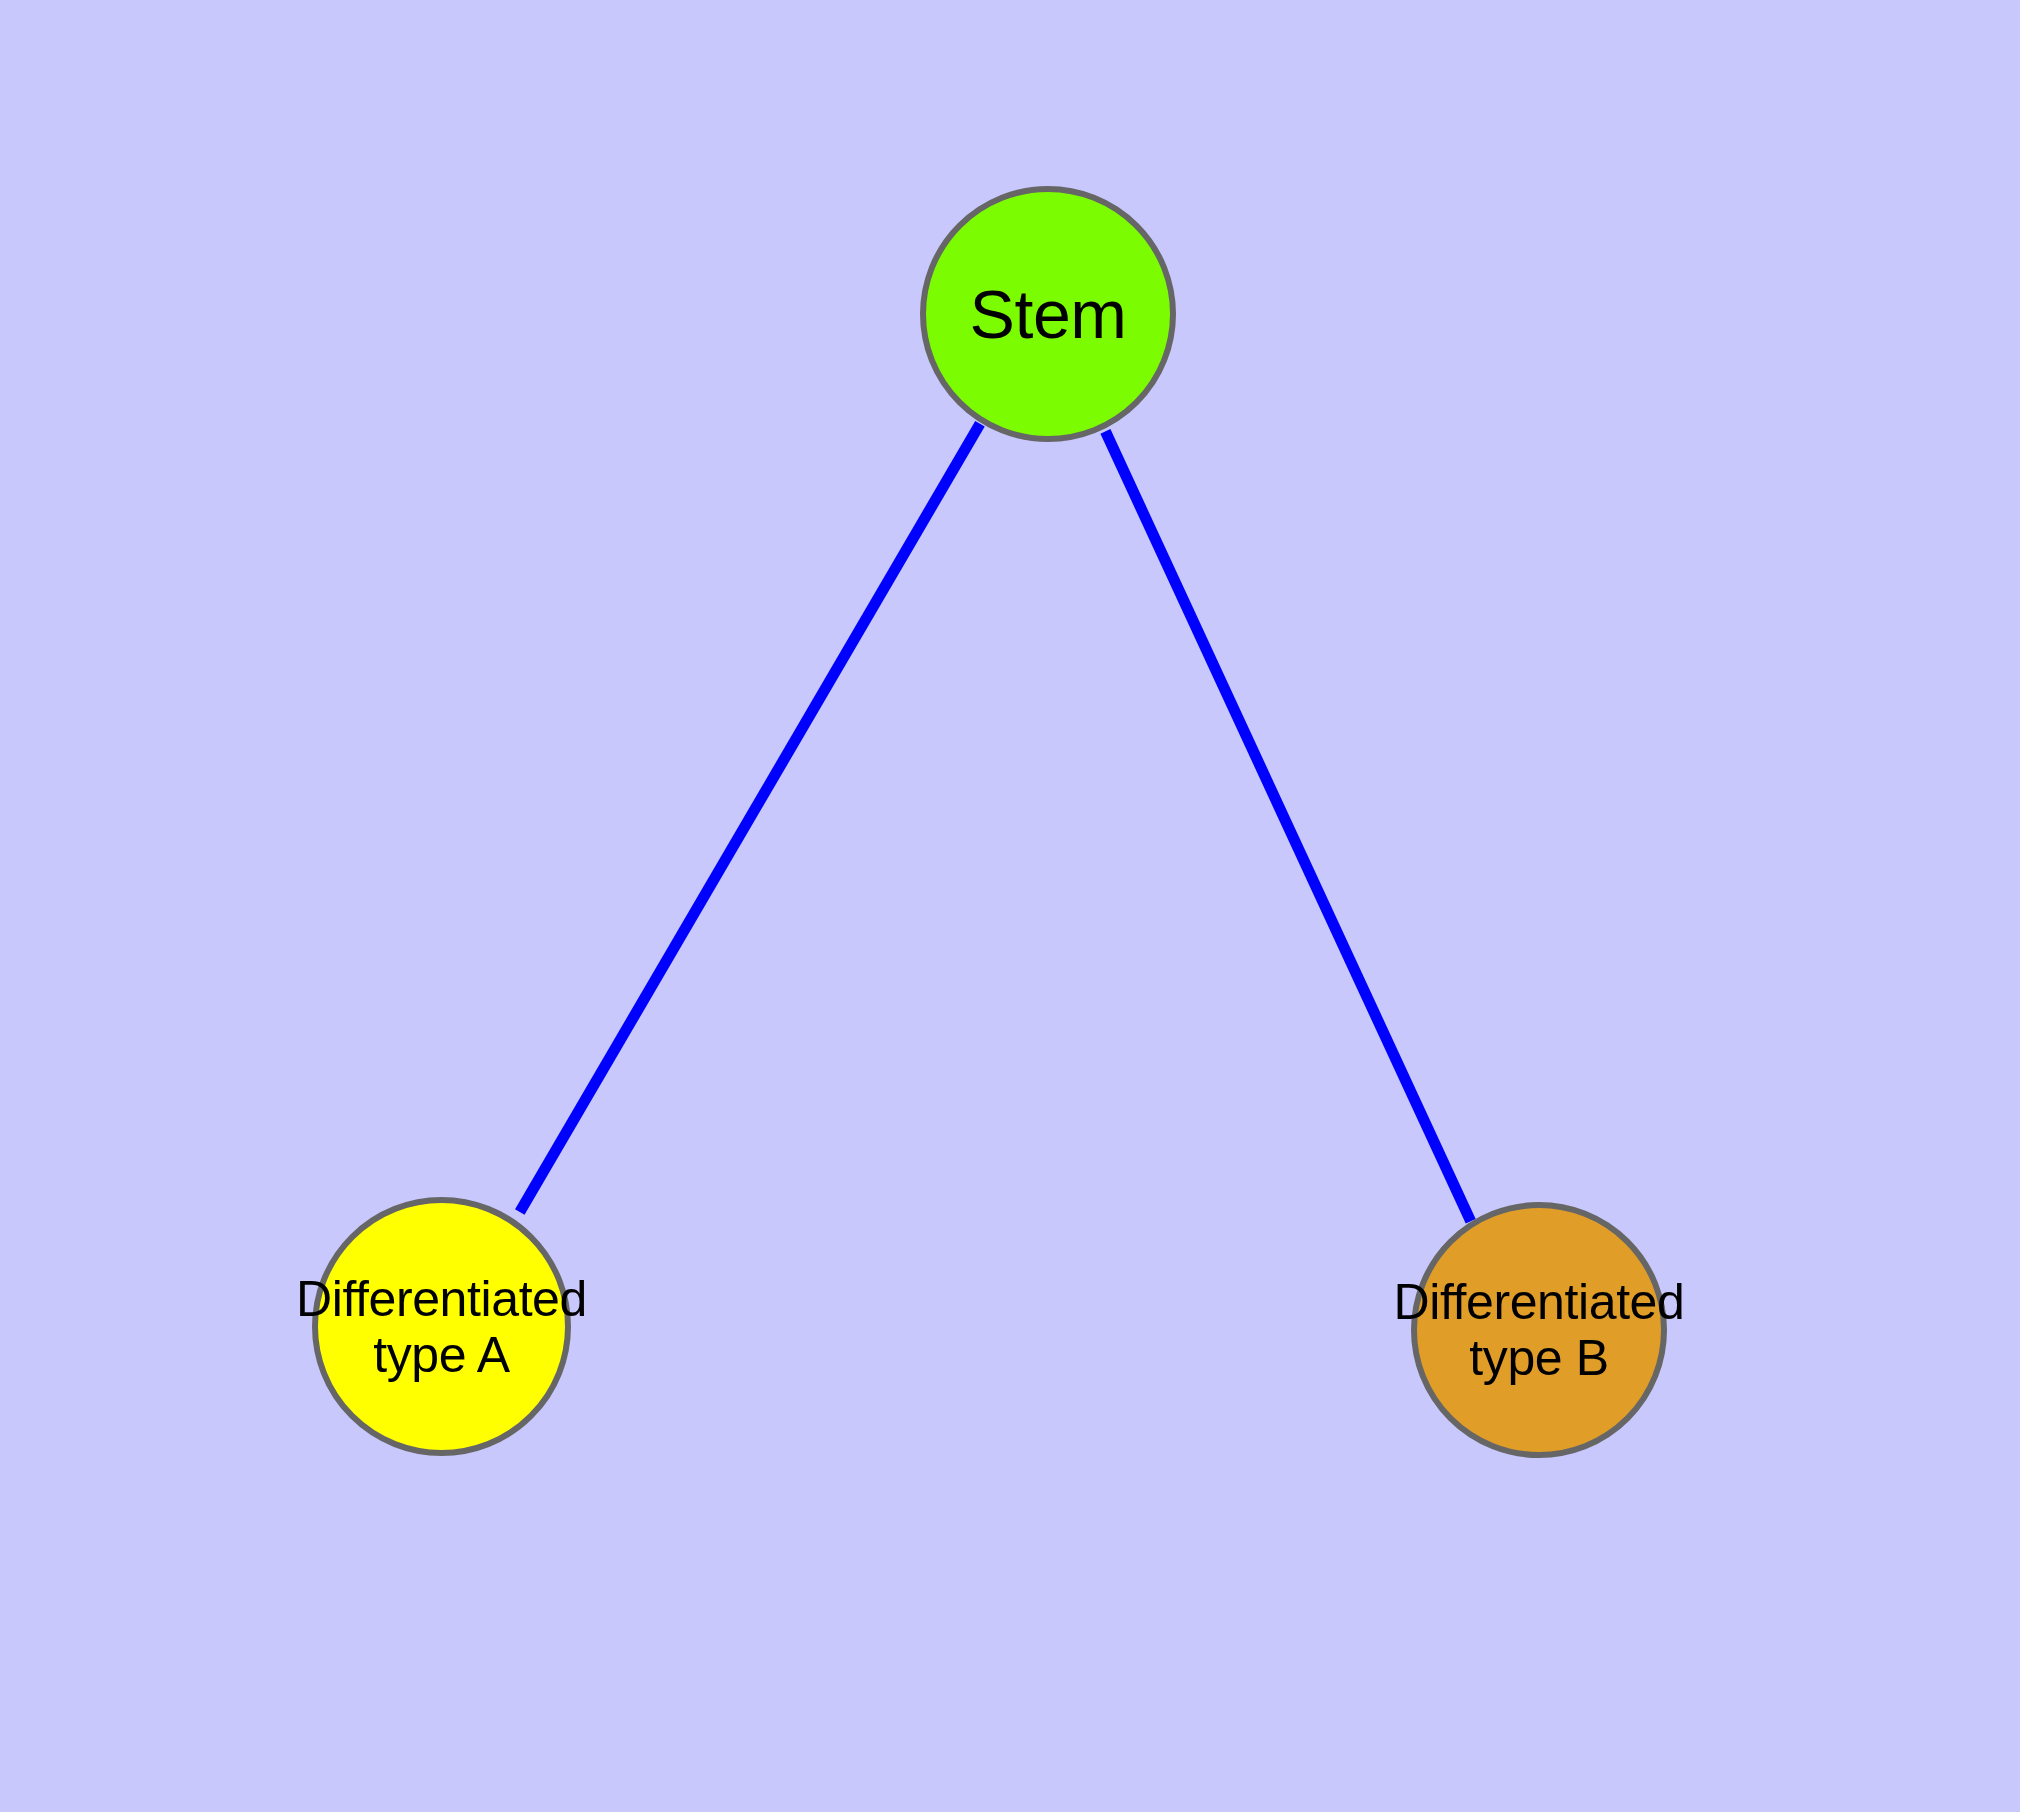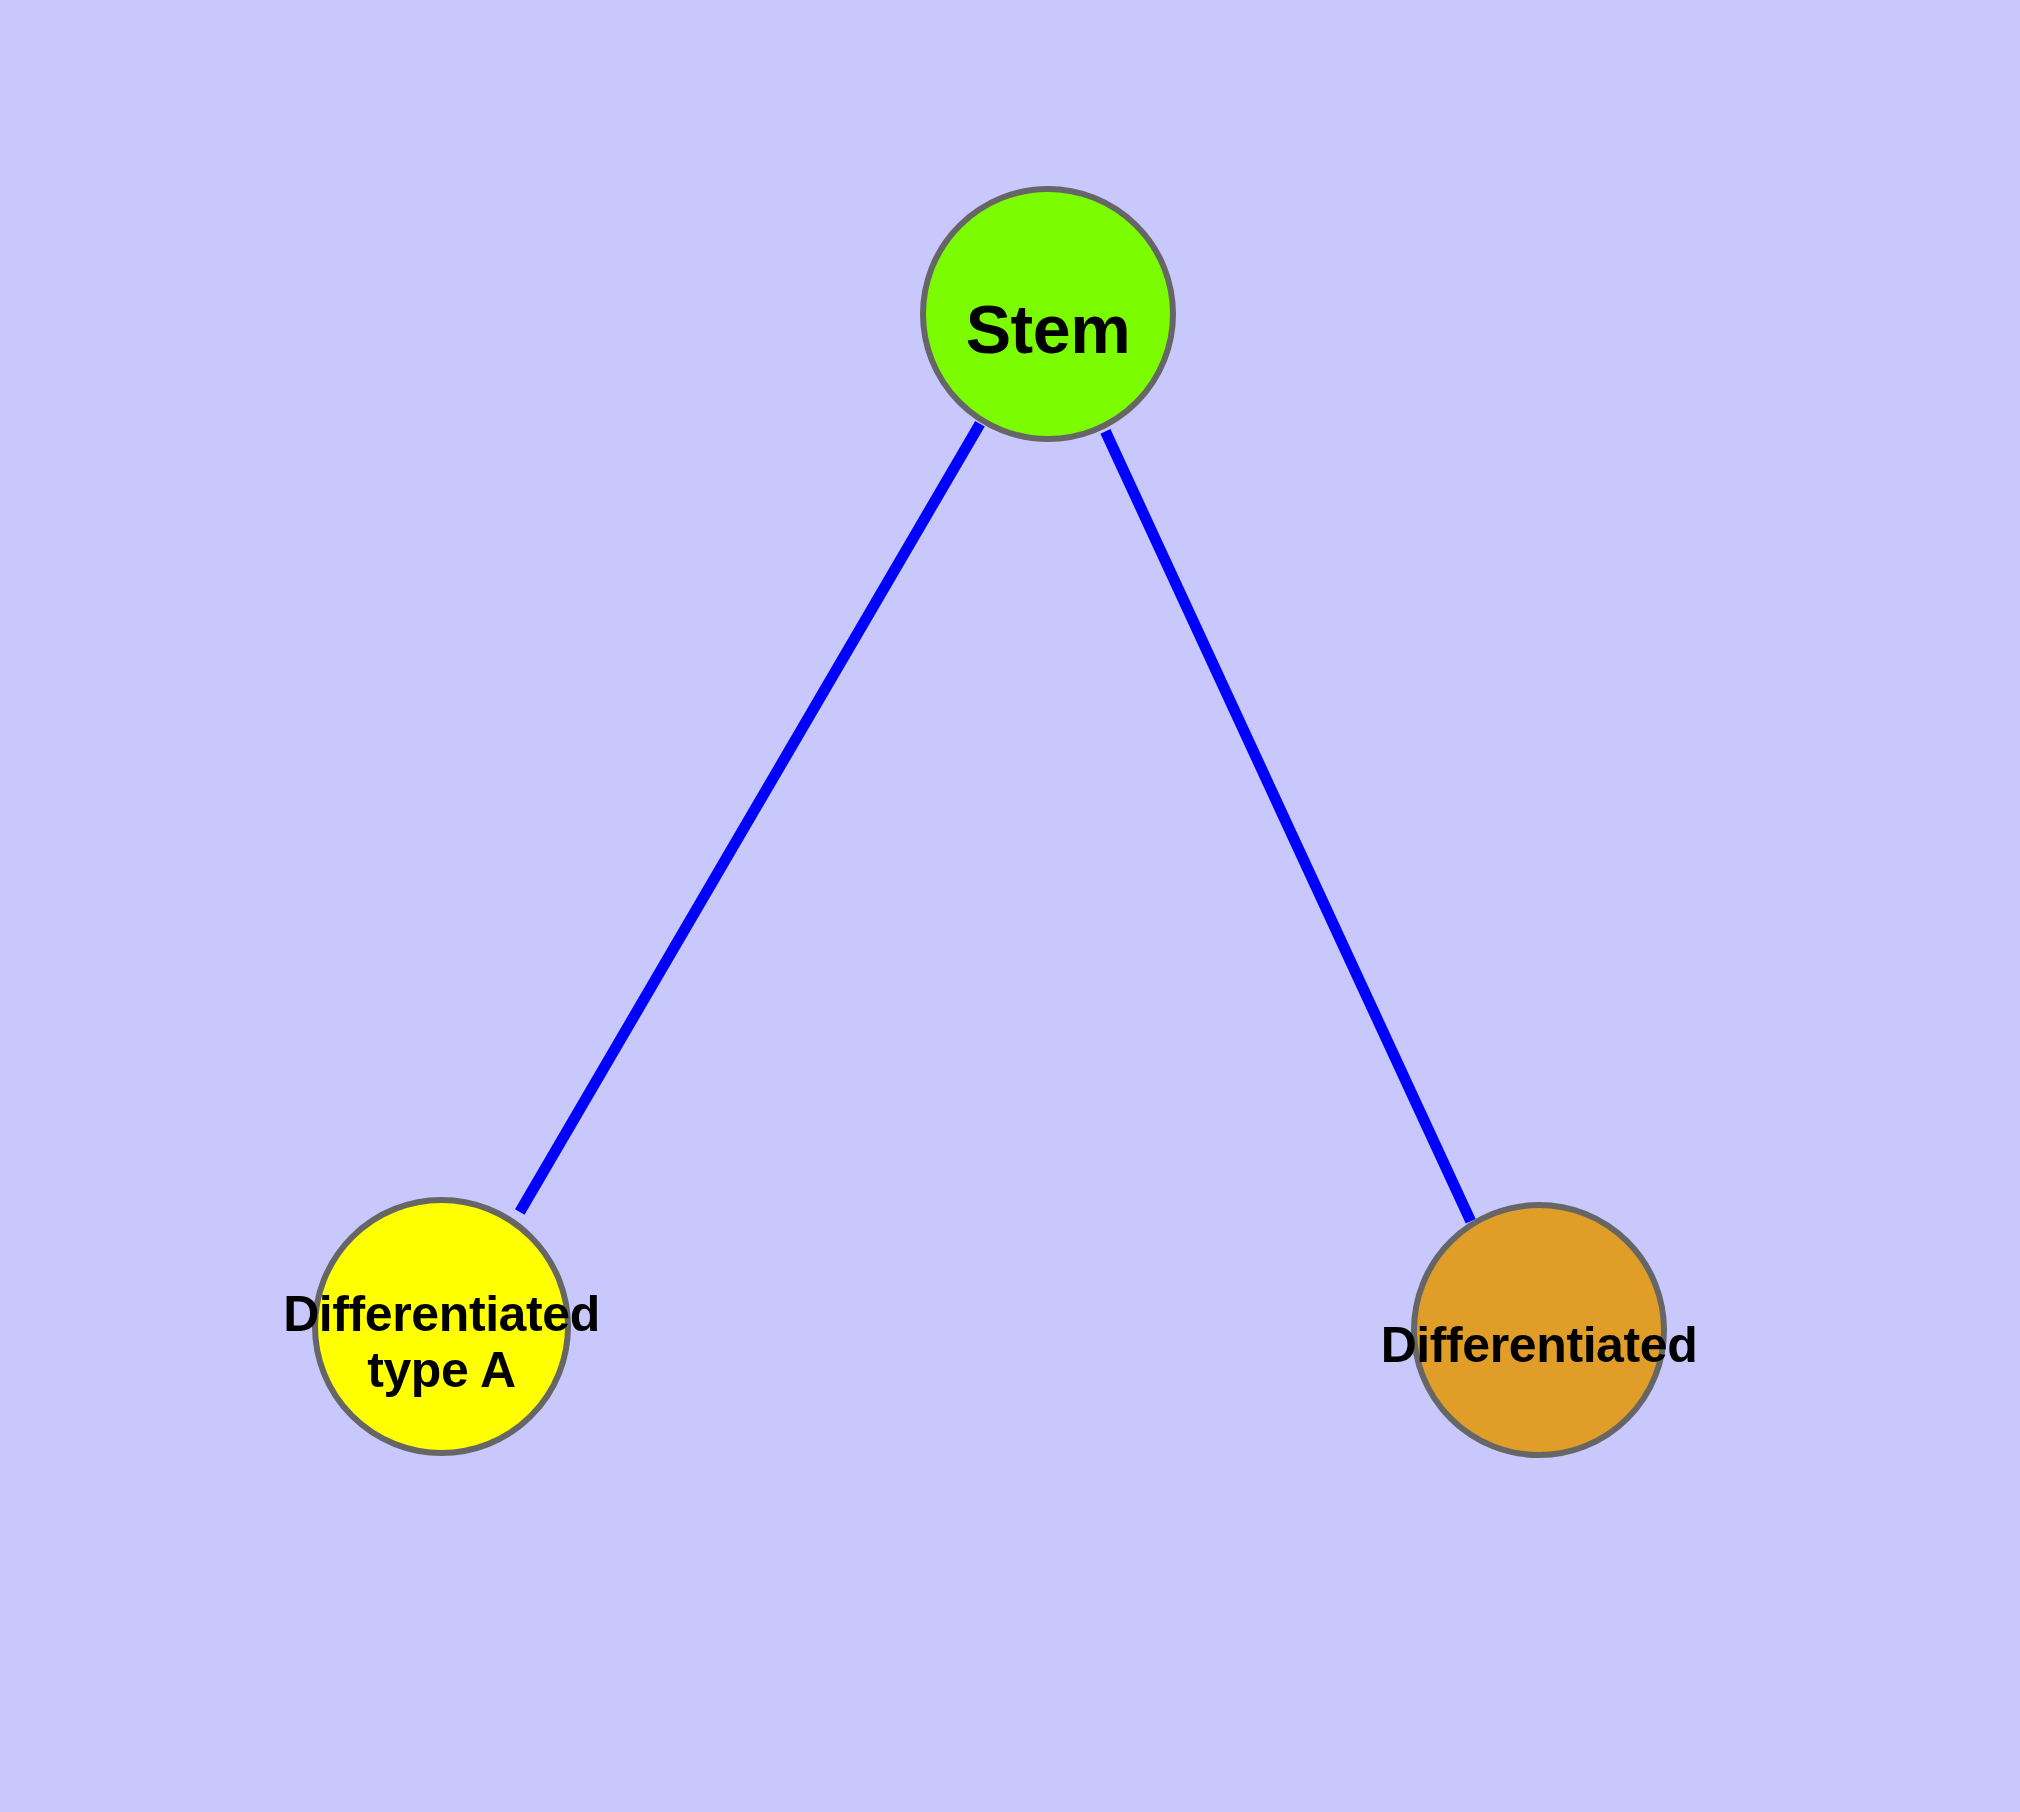--- a/index.html
+++ b/index.html
@@ -32,28 +32,27 @@
     box-sizing: border-box;
     border: 6px solid #666666;
   }
   .node-label {
     position: absolute;
     left: 50%;
     top: 50%;
     transform: translate(-50%, -50%);
     color: #000000;
     font-family: "Liberation Sans", sans-serif;
-    font-weight: bold;
+    font-weight: normal;
     font-size: 66px;
     line-height: 1.12;
     text-align: center;
     white-space: pre;
     letter-spacing: -0.4px;
     pointer-events: none;
-    margin-top: 15px;
   }
   #node-stem {
     left: 920px;
     top: 186px;
     width: 257px;
     height: 257px;
     background: #7cfc00;
   }
   #node-type-a {
     left: 312px;
@@ -88,17 +87,17 @@
 
   <div class="node" id="node-stem" style="left: 920px; top: 186px; width: 256px; height: 256px; background: rgb(124, 252, 0); border-color: rgb(102, 102, 102);">
     <span class="node-label label-stem" style="color: rgb(0, 0, 0);">Stem</span>
   </div>
 
   <div class="node" id="node-type-a" style="left: 312px; top: 1197px; width: 259px; height: 259px; background: rgb(255, 255, 0); border-color: rgb(102, 102, 102);">
     <span class="node-label label-wide" style="color: rgb(0, 0, 0);"><span>Differentiated</span><br><span>type A</span></span>
   </div>
 
   <div class="node" id="node-type-b" style="left: 1411px; top: 1202px; width: 256px; height: 256px; background: rgb(224, 158, 40); border-color: rgb(102, 102, 102);">
-    <span class="node-label label-wide" style="color: rgb(0, 0, 0);"><span>Differentiated</span><br></span>
+    <span class="node-label label-wide" style="color: rgb(0, 0, 0);"><span>Differentiated</span><br><span>type B</span></span>
   </div>
 
 </div>
 
 
 </body></html>

